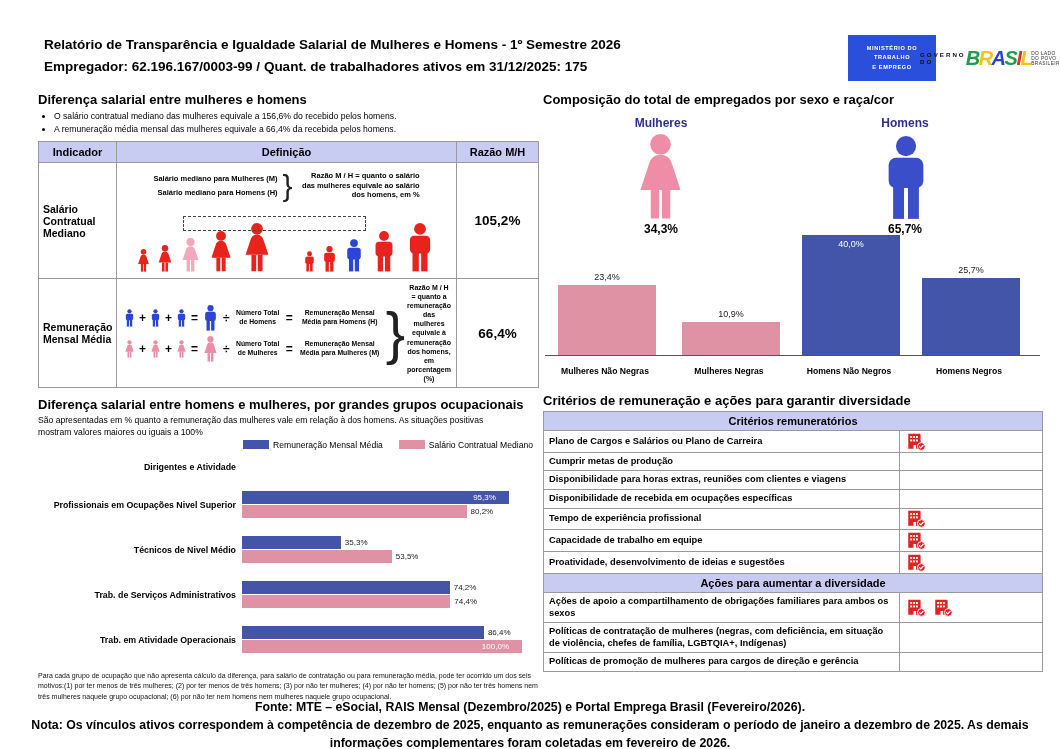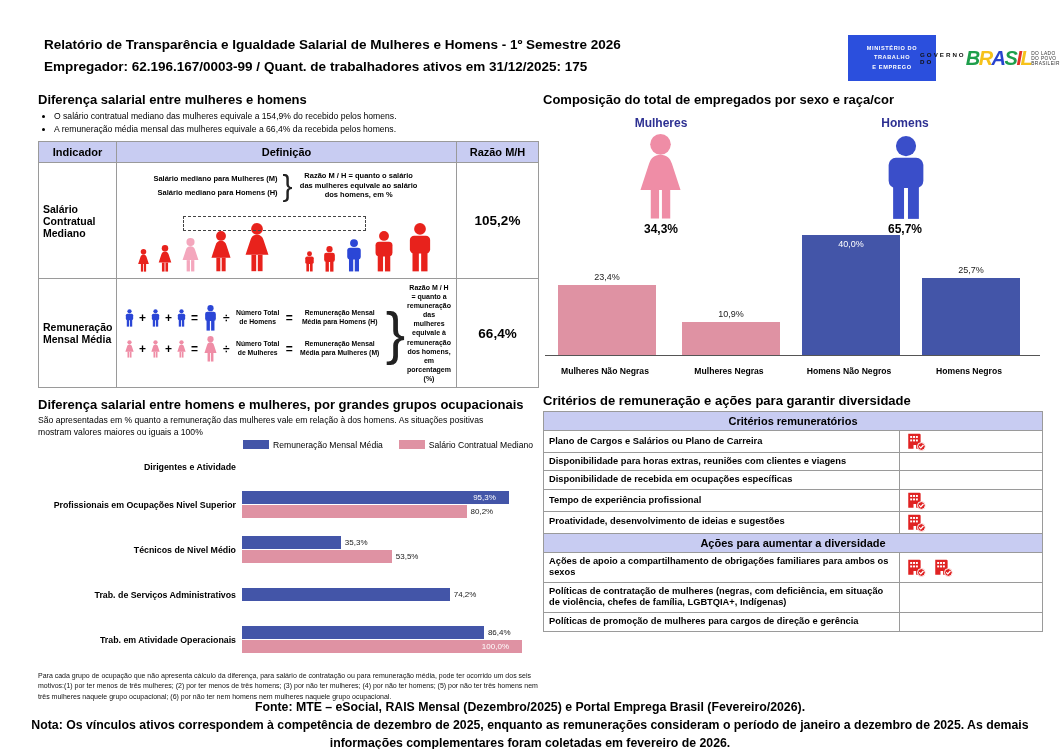--- a/index.html
+++ b/index.html
@@ -29,21 +29,21 @@
   .ind-table{width:100%;table-layout:fixed}
   .ind-table th,.ind-table td{border:1px solid #9a9a9a}
   .ind-table th{background:#c8ccf2;font-size:11px;padding:4px 0}
   .ind-cell{font-size:10.5px;font-weight:bold;padding:4px;vertical-align:middle}
   .ratio-cell{font-size:13.5px;font-weight:bold;text-align:center;vertical-align:middle}
   .def-cell{padding:4px 6px;vertical-align:top}
   .def1-top{display:flex;align-items:center;justify-content:center;gap:5px;margin-top:2px}
   .def1-lines{font-size:7.5px;font-weight:bold;text-align:right;line-height:1}
   .def1-lines div{margin:6px 0}
   .brace-sm{font-size:30px;font-weight:400;color:#222;line-height:.9}
-  .def1-note{font-size:7.5px;font-weight:bold;text-align:center;width:122px;line-height:1.3}
+  .def1-note{font-size:7.5px;font-weight:bold;text-align:right;width:122px;line-height:1.3}
   .fig-row{position:relative;display:flex;justify-content:space-between;align-items:flex-end;padding:8px 12px 2px;height:62px}
   .fig-group{display:flex;align-items:flex-end;gap:3px}
   .dash-box{position:absolute;left:60px;right:84px;top:14px;height:13px;border:1.3px dashed #444}
   .fig-red{color:#e8221c}.fig-pink{color:#f4a7bd}.fig-blue{color:#2b46d6}.fig-rose{color:#ef8da6}
   .def2-wrap{display:flex;align-items:center}
   .formula{display:flex;align-items:center;gap:3px;margin:5px 0}
   .fsym{font-weight:bold;font-size:12px}
   .ftext{font-size:6.8px;font-weight:bold;text-align:center;line-height:1.2;width:50px}
   .fres{width:88px}
   .def2-note{font-size:7px;font-weight:bold;width:100px;text-align:center;line-height:1.3}
@@ -135,21 +135,21 @@
     <div class="gov-logo">
       <div class="gov-top">GOVERNO DO</div>
       <div class="gov-brand"><span class="l0">B</span><span class="l1">R</span><span class="l2">A</span><span class="l3">S</span><span class="l4">I</span><span class="l5">L</span></div>
       <div class="gov-bottom">DO LADO DO POVO BRASILEIRO</div>
     </div>
   </div>
 
   <div class="leftcol">
     <div class="sec-title">Diferença salarial entre mulheres e homens</div>
     <ul class="bullets">
-      <li>O salário contratual mediano das mulheres equivale a 154,9% do recebido pelos homens.</li>
+      <li>O salário contratual mediano das mulheres equivale a 156,6% do recebido pelos homens.</li>
       <li>A remuneração média mensal das mulheres equivale a 66,4% da recebida pelos homens.</li>
     </ul>
 
     <table class="ind-table">
       <colgroup>
           <col style="width:78px">
           <col style="width:340px">
           <col style="width:82px">
         </colgroup>
       <tbody>
@@ -305,20 +305,24 @@
             </div>
         </div>
       </div>
       <div class="occ-row">
         <div class="occ-label">Trab. de Serviços Administrativos</div>
         <div class="occ-bars">
           <div class="hline">
               <div class="hbar blue" style="width: 207.76px;"></div>
               <span class="hval">74,2%</span>
             </div>
+          <div class="hline">
+              <div class="hbar pink" style="width: 208.32px;"></div>
+              <span class="hval">74,4%</span>
+            </div>
         </div>
       </div>
       <div class="occ-row">
         <div class="occ-label">Trab. em Atividade Operacionais</div>
         <div class="occ-bars">
           <div class="hline">
               <div class="hbar blue" style="width: 241.92px;"></div>
               <span class="hval">86,4%</span>
             </div>
           <div class="hline">
@@ -375,29 +379,39 @@
             <tr>
               <td class="crit-head" colspan="2">Critérios remuneratórios</td>
             </tr>
         <tr>
               <td class="crit-label">Plano de Cargos e Salários ou Plano de Carreira</td>
               <td class="crit-icons"><svg viewBox="0 0 26 24" class="org-icon">
                   <use href="#bld"></use>
                 </svg></td>
             </tr>
         <tr>
+              <td class="crit-label">Cumprir metas de produção</td>
+              <td class="crit-icons"></td>
+            </tr>
+        <tr>
               <td class="crit-label">Disponibilidade para horas extras, reuniões com clientes e viagens</td>
               <td class="crit-icons"></td>
             </tr>
         <tr>
               <td class="crit-label">Disponibilidade de recebida em ocupações específicas</td>
               <td class="crit-icons"></td>
             </tr>
         <tr>
               <td class="crit-label">Tempo de experiência profissional</td>
+              <td class="crit-icons"><svg viewBox="0 0 26 24" class="org-icon">
+                  <use href="#bld"></use>
+                </svg></td>
+            </tr>
+        <tr>
+              <td class="crit-label">Capacidade de trabalho em equipe</td>
               <td class="crit-icons"><svg viewBox="0 0 26 24" class="org-icon">
                   <use href="#bld"></use>
                 </svg></td>
             </tr>
         <tr>
               <td class="crit-label">Proatividade, desenvolvimento de ideias e sugestões</td>
               <td class="crit-icons"><svg viewBox="0 0 26 24" class="org-icon">
                   <use href="#bld"></use>
                 </svg></td>
             </tr>

